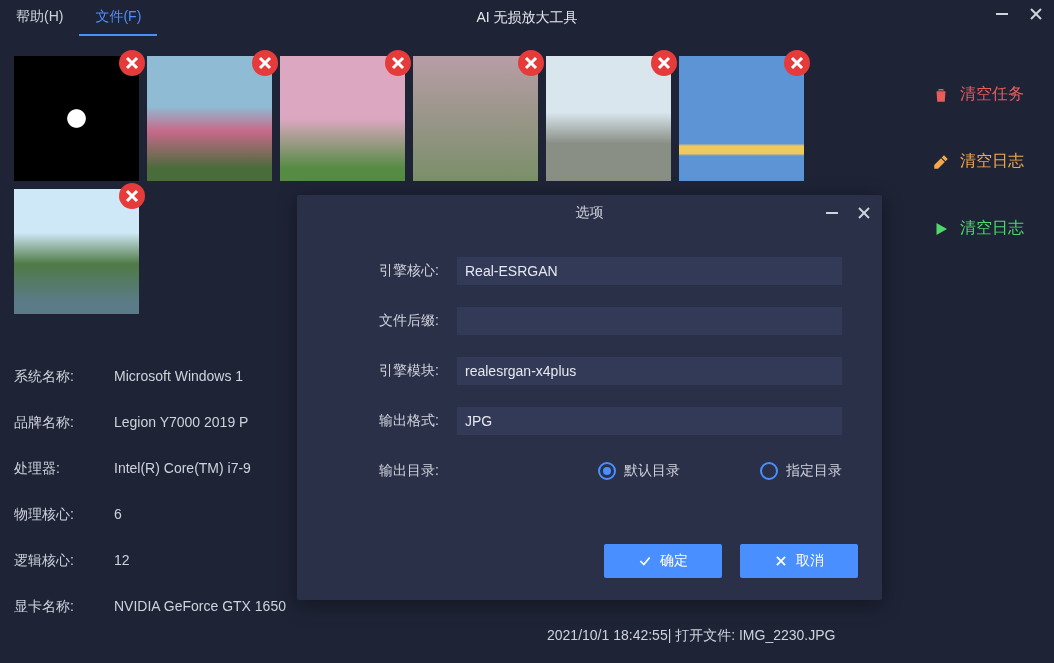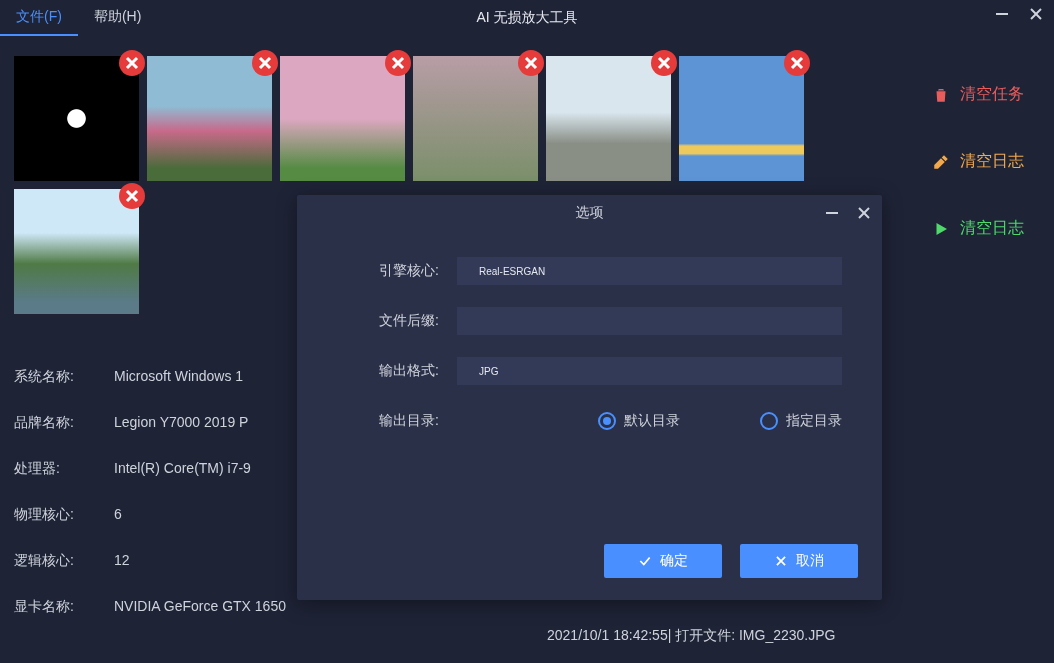--- a/index.html
+++ b/index.html
@@ -186,22 +186,22 @@
   text-align: right;
   padding-right: 18px;
   color: #d0d3dc;
 }
 .field-input {
   flex: 1;
   height: 28px;
   background: #333a57;
   border: none;
   color: #e6e8ef;
-  padding: 0 22px;
-  font-size: 10px;
+  padding: 0 8px;
+  font-size: 14px;
   outline: none;
 }
 .radio-group { display: flex; gap: 80px; padding-left: 4px; }
 .radio-item { display: flex; align-items: center; gap: 8px; cursor: pointer; }
 .radio-ring {
   width: 18px; height: 18px; border-radius: 50%;
   border: 2px solid #4a8fff; display: flex; align-items: center; justify-content: center;
 }
 .radio-ring.off { border-color: #4a8fff; }
 .radio-dot { width: 8px; height: 8px; border-radius: 50%; background: #4a8fff; }
@@ -225,22 +225,22 @@
   cursor: pointer;
   font-size: 14px;
 }
 .dlg-btn svg { stroke: #fff; }
 </style>
 </head>
 <body>
 
 <div class="titlebar">
   <div class="menu-items">
+    <div class="menu-item">帮助(H)</div>
     <div class="menu-item active">文件(F)</div>
-    <div class="menu-item">帮助(H)</div>
   </div>
   <div class="title-text">AI 无损放大工具</div>
   <div class="window-controls">
     <div class="win-ctrl">
       <svg width="14" height="14">
           <line x1="1" y1="7" x2="13" y2="7" stroke-width="2"></line>
         </svg>
     </div>
     <div class="win-ctrl">
       <svg width="14" height="14">
@@ -393,20 +393,24 @@
   <div class="dialog-body">
     <div class="field-row">
       <div class="field-label">引擎核心:</div>
       <input class="field-input" value="Real-ESRGAN" style="">
     </div>
     <div class="field-row">
       <div class="field-label">文件后缀:</div>
       <input class="field-input" value="" style="">
     </div>
     <div class="field-row">
+      <div class="field-label">引擎模块:</div>
+      <input class="field-input" value="realesrgan-x4plus" style="">
+    </div>
+    <div class="field-row">
       <div class="field-label">输出格式:</div>
       <input class="field-input" value="JPG" style="">
     </div>
     <div class="field-row">
       <div class="field-label">输出目录:</div>
       <div class="radio-group">
         <div class="radio-item">
           <div class="radio-ring">
               <div class="radio-dot"></div>
             </div>

